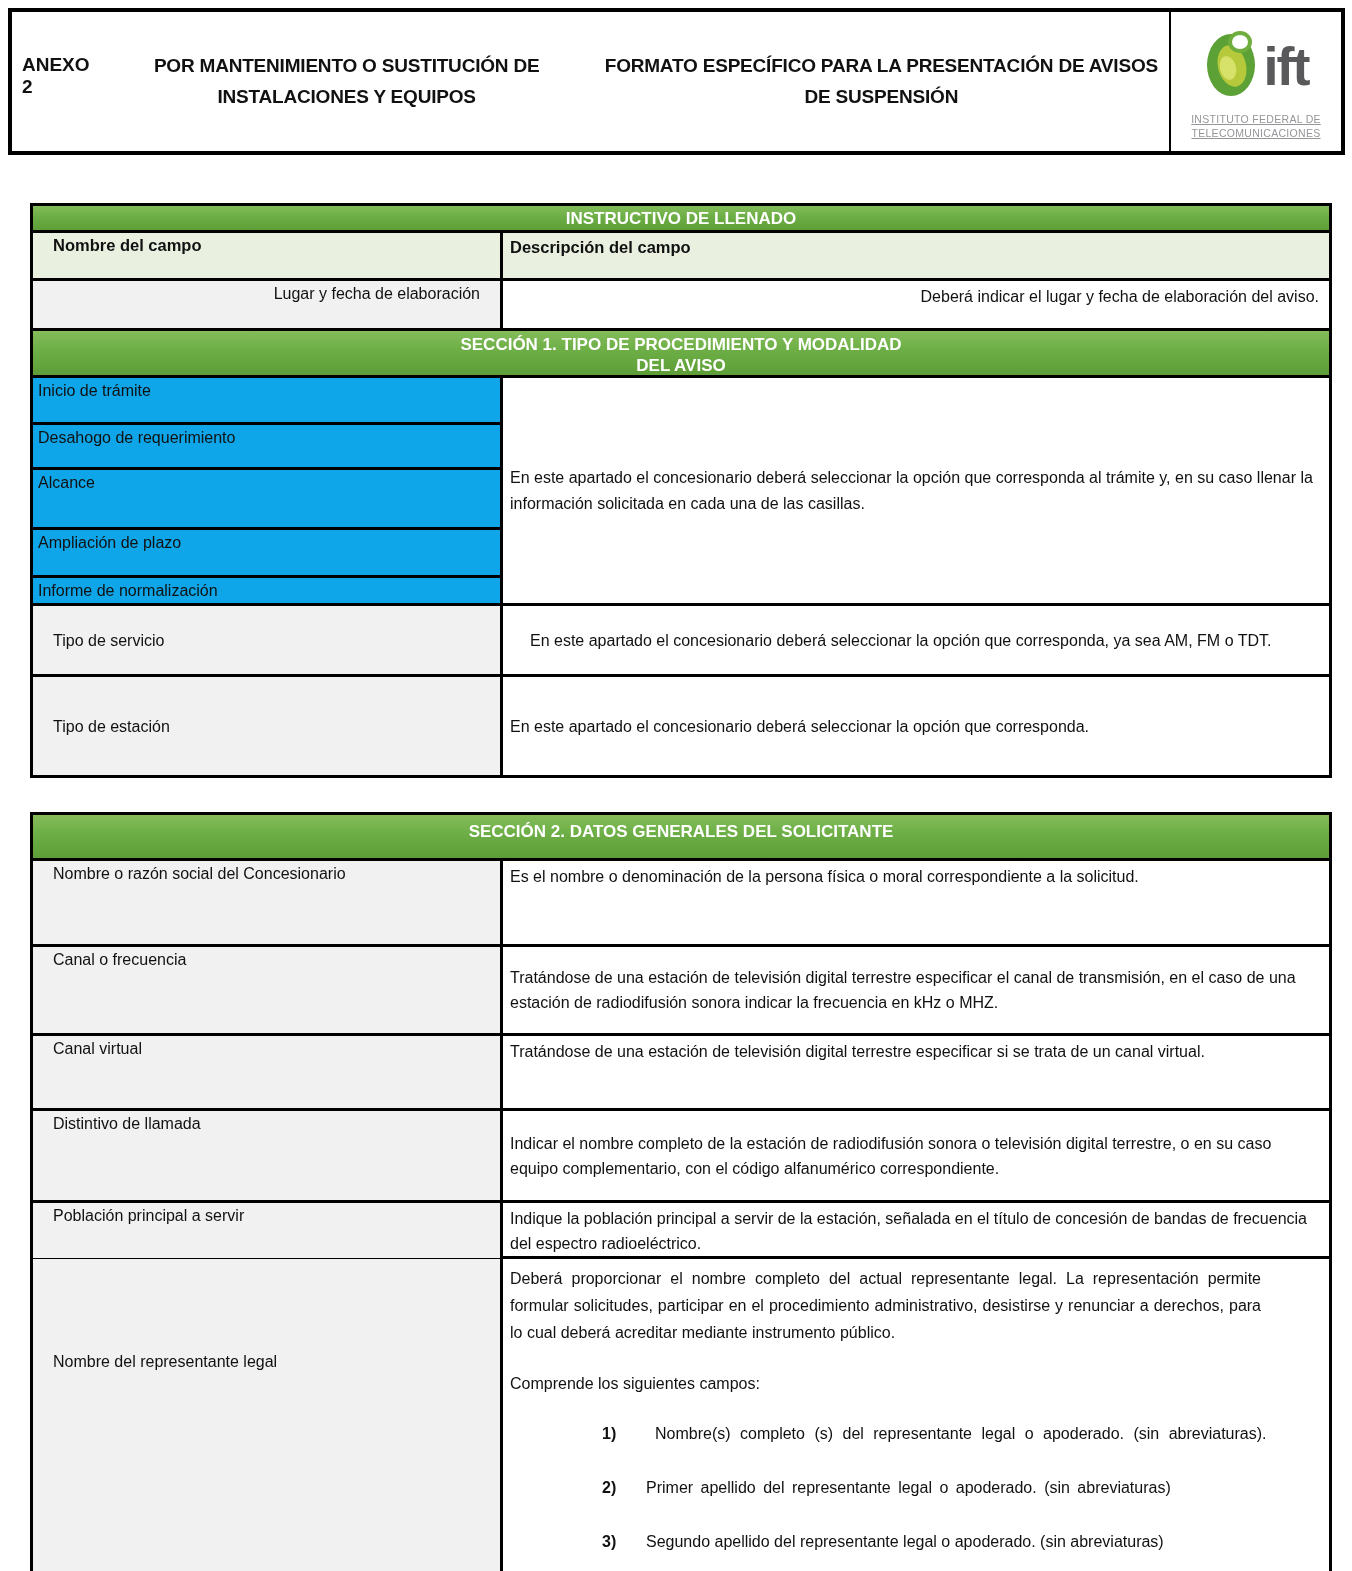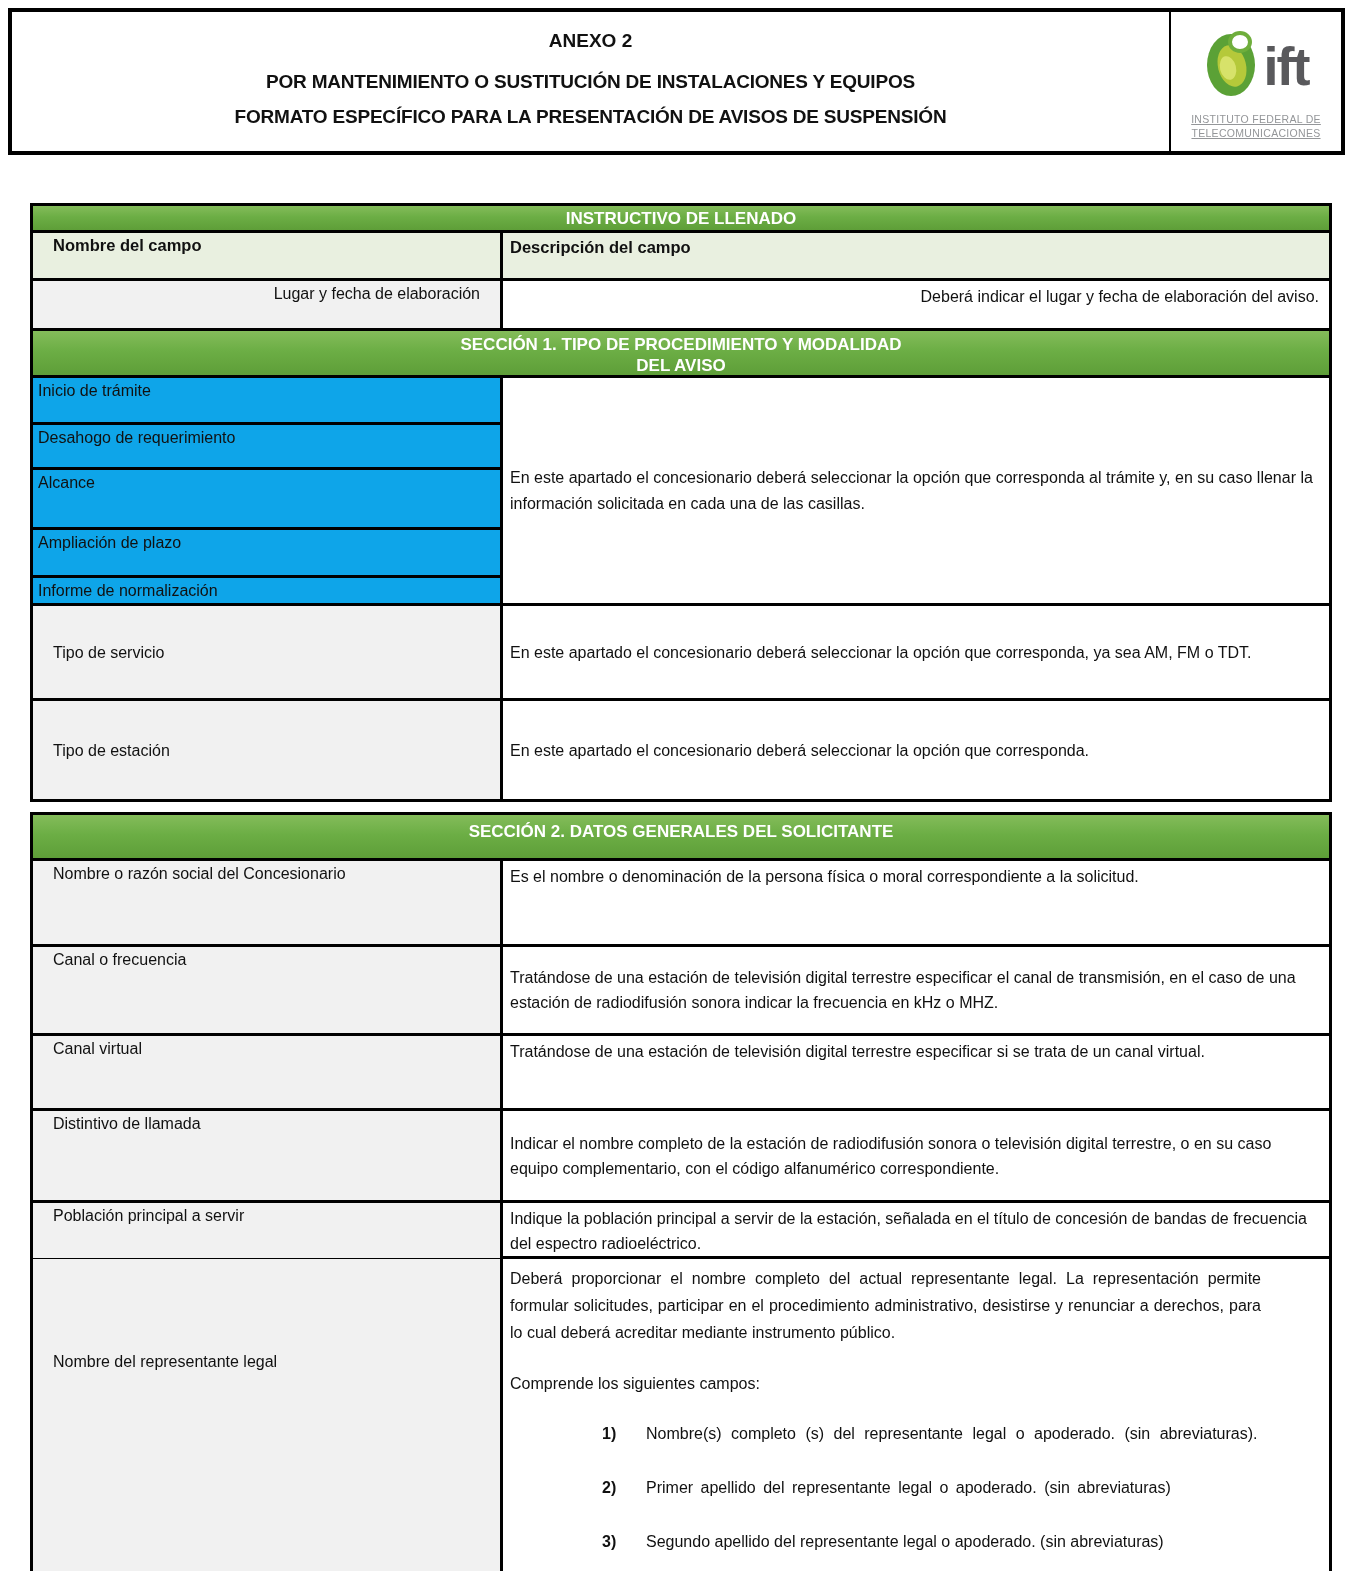--- a/index.html
+++ b/index.html
@@ -9,21 +9,21 @@
     font-family: "Liberation Sans", "DejaVu Sans", sans-serif;
     color: #111; -webkit-font-smoothing: antialiased;
   }
 
   
   .header-box {
     position: absolute; left: 8px; top: 8px; width: 1337px; height: 147px;
     border: 4px solid #000; display: flex; background: #fff;
   }
   .header-title-cell {
-    flex: 1; display: flex; flex-direction: column; align-items: center;
+    flex: 1; display: flex; flex-direction: row; align-items: center;
     justify-content: center; gap: 4px; padding: 13px 10px 14px 10px;
   }
   .annex-title { font-weight: bold; font-size: 19px; margin-bottom: 10px; }
   .form-title-line { font-weight: bold; font-size: 19px; line-height: 31px; text-align: center; letter-spacing: -0.2px; }
   .logo-cell {
     width: 172px; border-left: 2px solid #000; display: flex; flex-direction: column;
     align-items: center; justify-content: center; padding-top: 4px;
   }
   .logo-top { display: flex; align-items: center; gap: 4px; }
   .ift-word { font-weight: bold; font-size: 54px; color: #59595c; letter-spacing: -2px; line-height: 1; }
@@ -50,21 +50,21 @@
   .cell-desc { padding: 2px 10px 2px 7px; font-size: 16px; line-height: 25px; }
   .cell-desc.vcenter { display: flex; align-items: center; }
   .cell-desc.vtop { padding-top: 3px; }
 
   .cols-header { background: #e9f0e0; }
   .cols-header .cell-label, .cols-header .cell-desc { background: #e9f0e0; font-weight: bold; font-size: 16.5px; }
 
   
   .h-colshdr { height: 48px; }
   .h-lugar { height: 50px; text-align: right; }
-  .h-servicio { height: 95px; }
+  .h-servicio { height: 71px; gap: 20px; }
   .h-estacion { height: 98px; }
 
   .proc-labels { border-right: 3px solid #000; display: flex; flex-direction: column; }
   .proc-labels > div {
     background: #0ea5e9; padding: 2px 5px; font-size: 16px; line-height: 21px;
     border-bottom: 3px solid #000;
   }
   .proc-labels > div:nth-child(1) { height: 47px; }
   .proc-labels > div:nth-child(2) { height: 45px; }
   .proc-labels > div:nth-child(3) { height: 60px; }
@@ -80,21 +80,21 @@
   .h2-r5 { height: 56px; }
   .h2-r6 { height: 325px; }
 
   .rep-label { padding-top: 92px; }
   .rep-desc { padding: 4px 10px 0 7px; font-size: 16px; }
   .rep-para1 { text-align: justify; line-height: 27px; padding-right: 58px; margin-top: 2px; }
   .rep-para2 { margin-top: 26px; line-height: 24px; }
   .rep-list { margin-top: 26px; }
   .rep-item { display: flex; margin-left: 92px; margin-bottom: 31px; line-height: 23px; }
   .rep-item .num { font-weight: bold; width: 44px; flex: none; }
-  .rep-item-0 .txt { word-spacing: 5px; }
+  .rep-item-0 .txt { word-spacing: 5px; margin-left: 9px; }
   .rep-item-1 .txt { word-spacing: 3px; }
 </style>
 </head>
 <body>
 
 <div class="header-box">
   <div class="header-title-cell">
     <div class="annex-title">ANEXO 2</div>
     <div class="form-title-line">POR MANTENIMIENTO O SUSTITUCIÓN DE INSTALACIONES Y EQUIPOS</div>
     <div class="form-title-line">FORMATO ESPECÍFICO PARA LA PRESENTACIÓN DE AVISOS DE SUSPENSIÓN</div>

